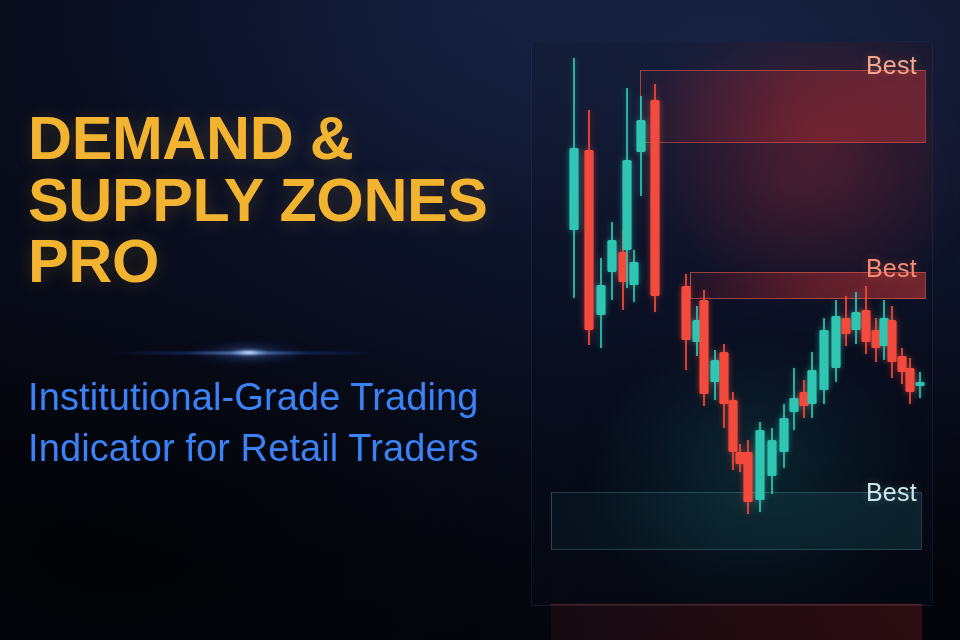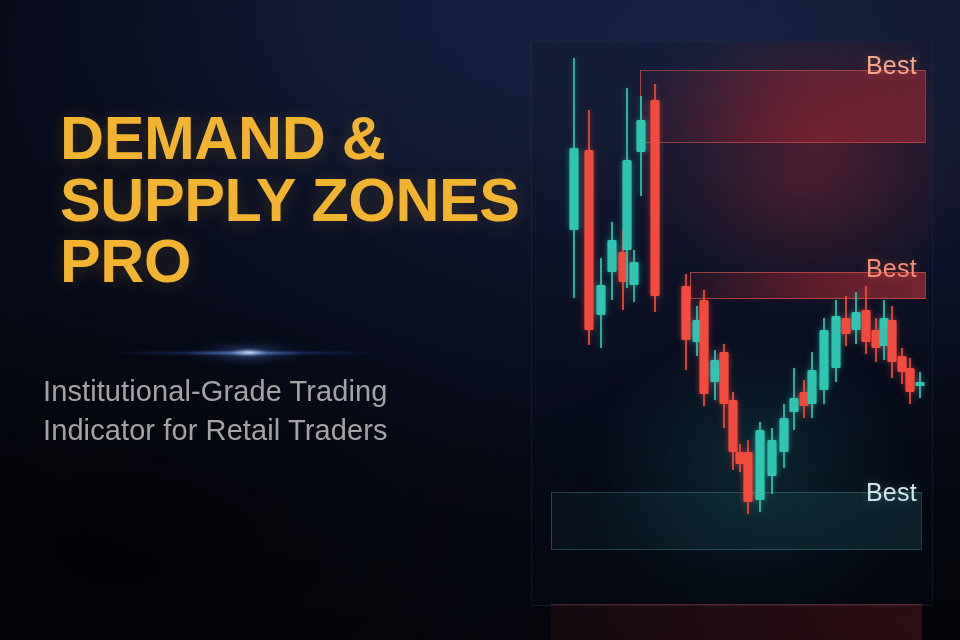--- a/index.html
+++ b/index.html
@@ -49,21 +49,20 @@
     left: 28px; top: 108px;
     width: 520px;
     color: #f2b430;
     font-size: 61px;
     font-weight: bold;
     line-height: 1.01;
     letter-spacing: -0.4px;
     text-transform: uppercase;
     white-space: pre-line;
     text-shadow: 0 2px 18px rgba(242,180,48,0.18);
-    margin-left: 32px;
   }
   .flare-wrap {
     position: absolute;
     left: 110px; top: 340px;
     width: 270px; height: 26px;
     pointer-events: none;
   }
   .flare-line {
     position: absolute;
     left: 0; top: 12px; width: 270px; height: 2px;
@@ -84,27 +83,26 @@
   .flare-core {
     position: absolute;
     left: 120px; top: 9px; width: 38px; height: 7px;
     background: radial-gradient(50% 50% at 50% 50%, rgba(240,248,255,0.95) 0%, rgba(160,200,255,0.45) 55%, rgba(0,0,0,0) 100%);
     filter: blur(1.2px);
   }
   .subhead {
     position: absolute;
     left: 28px; top: 372px;
     width: 500px;
-    color: #a3a3a3;
-    font-size: 29px;
+    color: #3b82f6;
+    font-size: 38px;
     font-weight: normal;
     line-height: 1.34;
     letter-spacing: 0.1px;
     white-space: pre-line;
-    margin-left: 15px;
   }
 
   
   .chart-panel {
     position: absolute;
     left: 531px; top: 41px;
     width: 400px; height: 563px;
     border: 1px solid rgba(120,150,200,0.10);
     border-radius: 2px;
     overflow: hidden;

